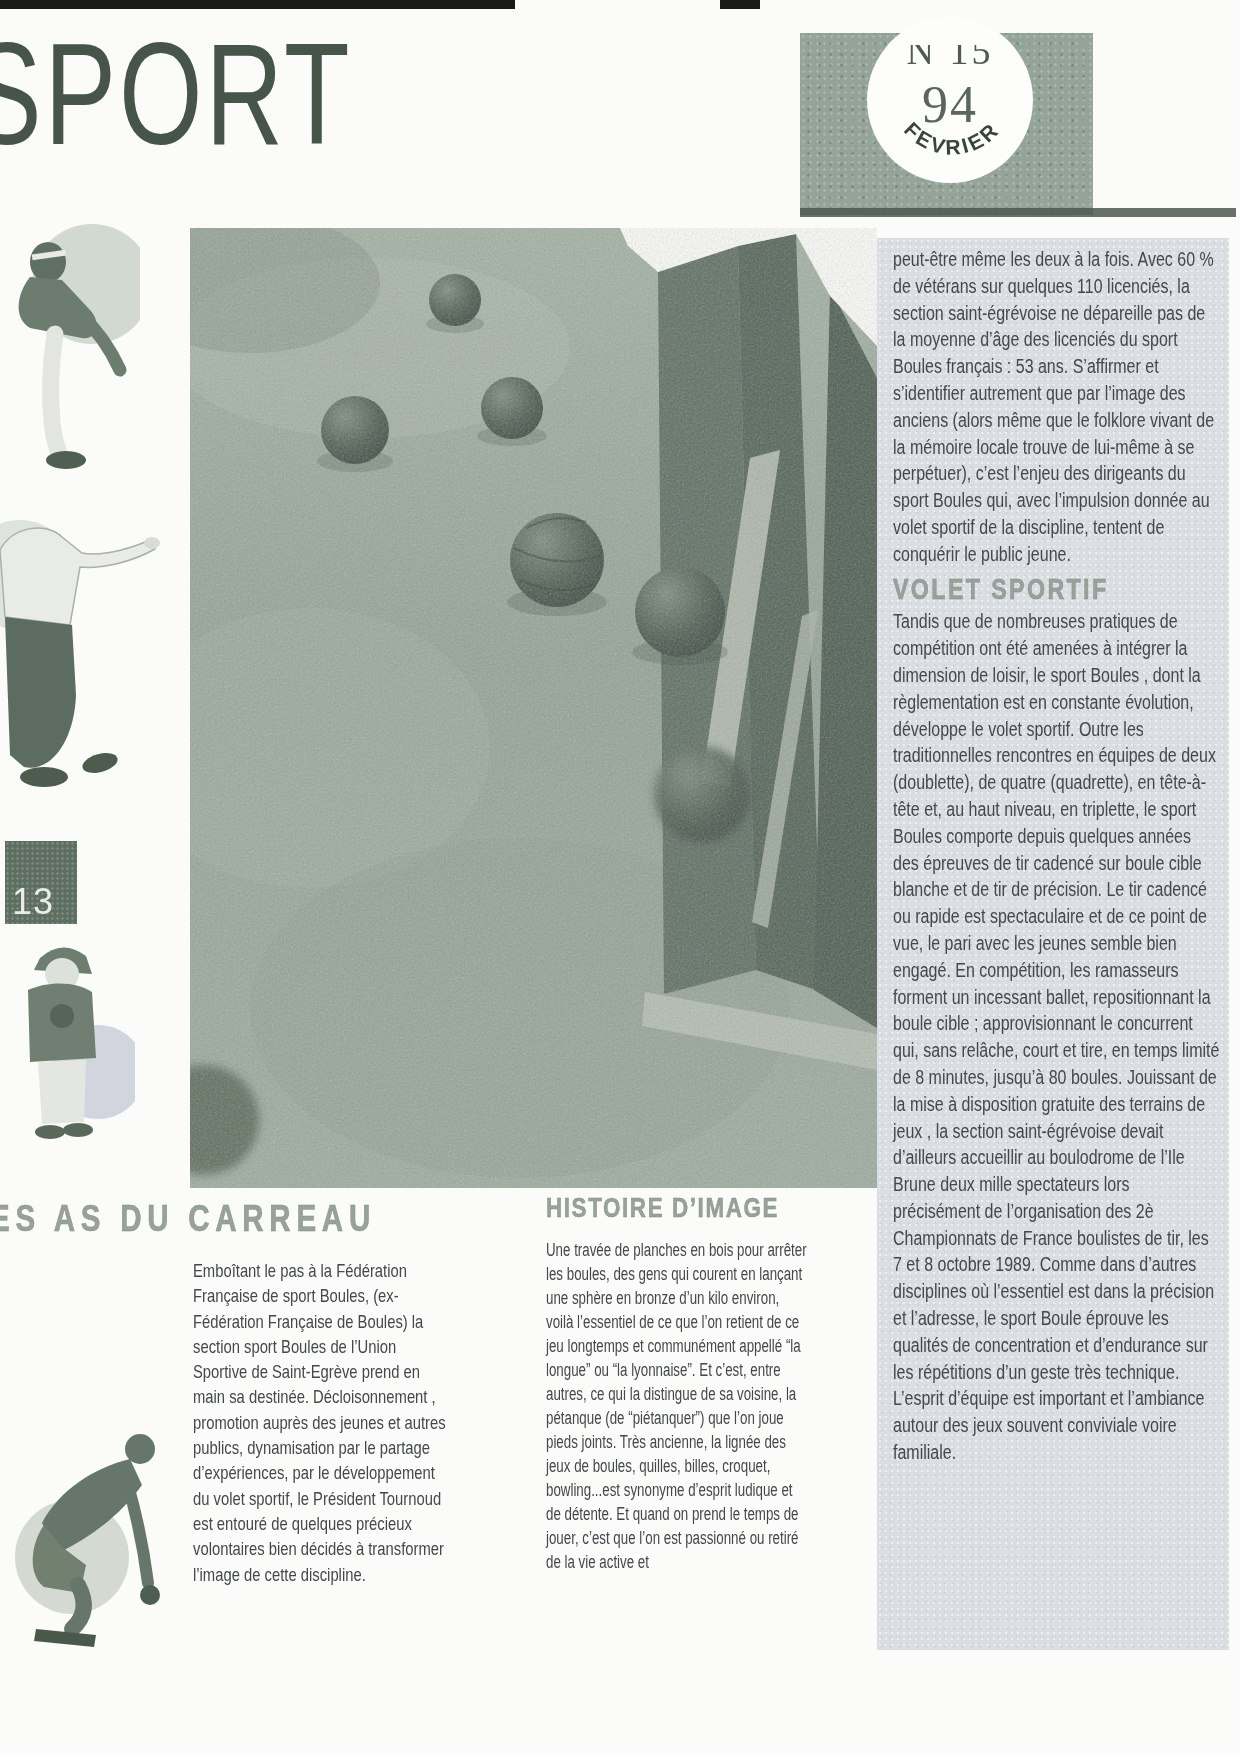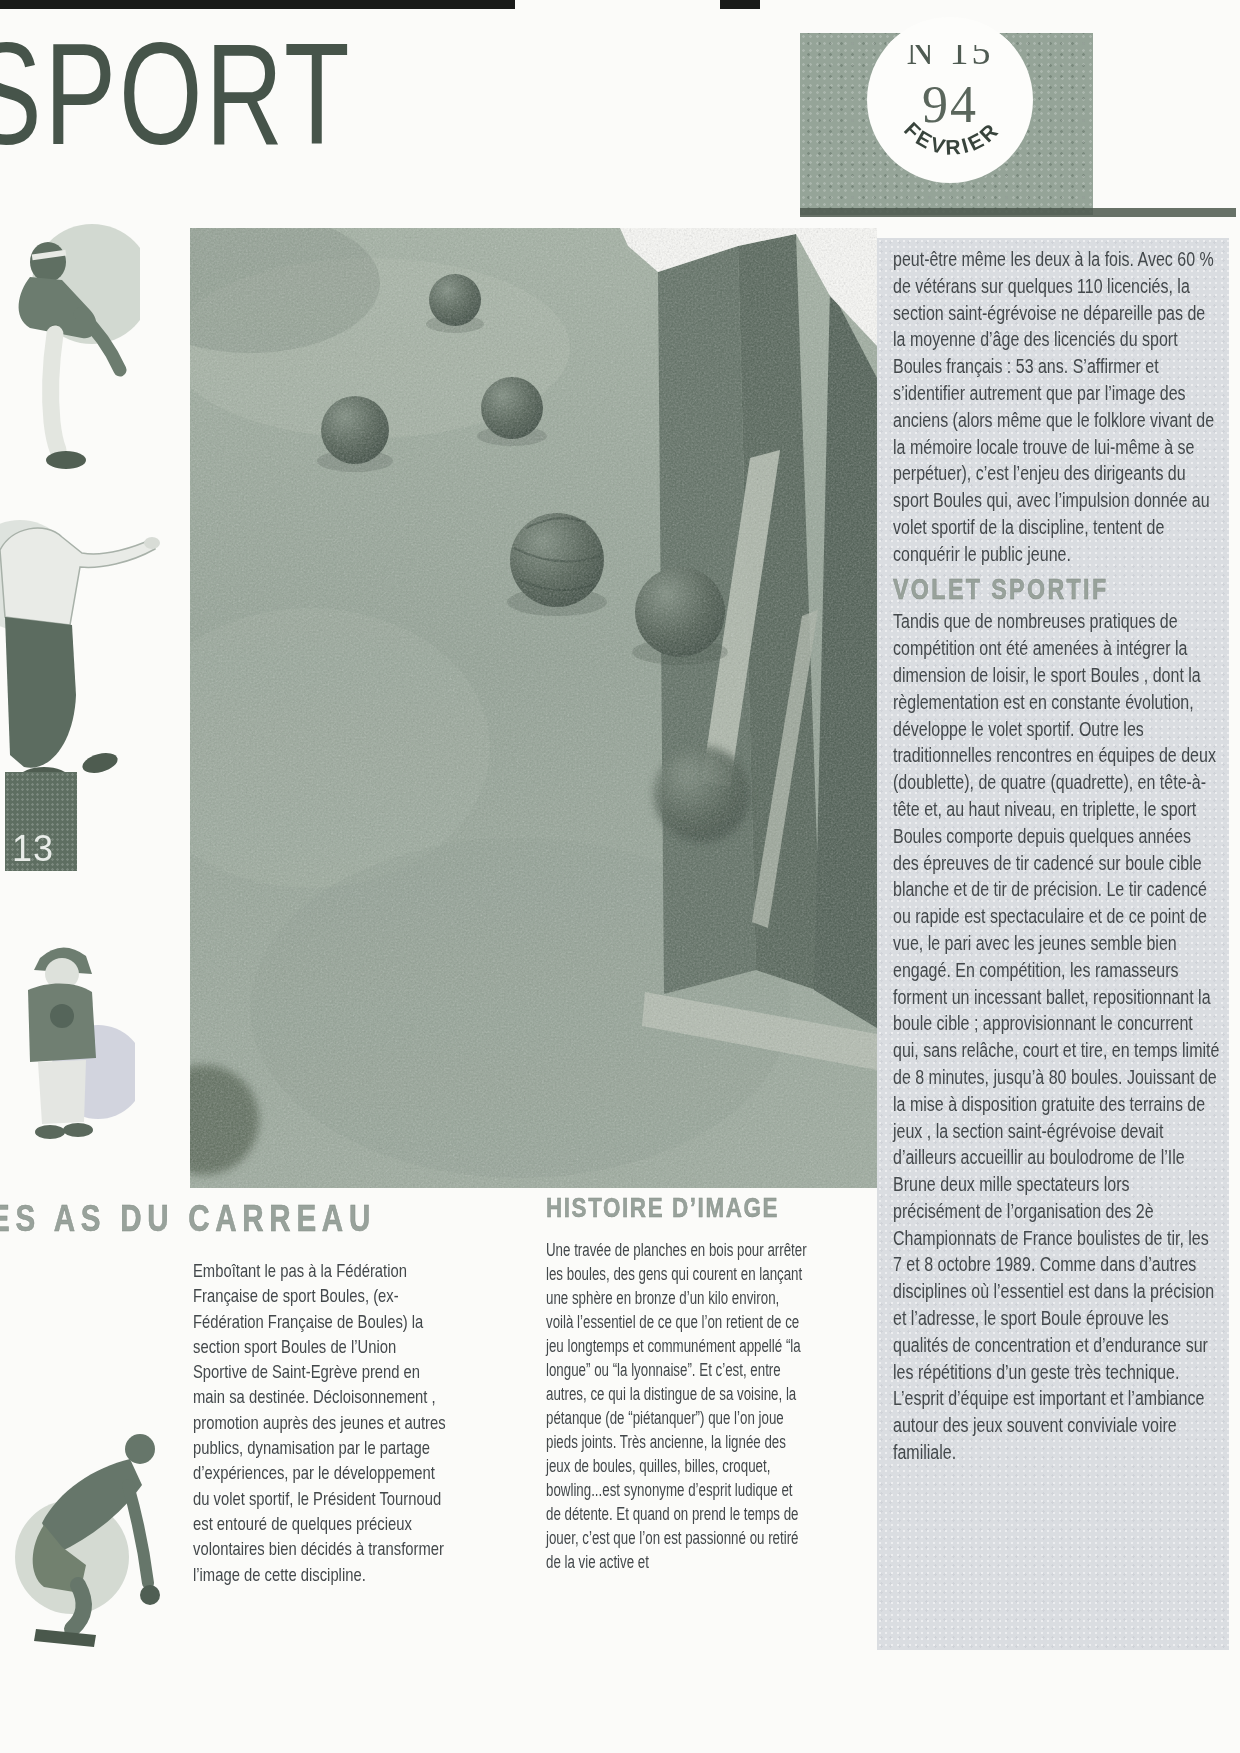--- a/index.html
+++ b/index.html
@@ -73,21 +73,21 @@
     transform:scaleX(0.82);transform-origin:0 0;
   }
   .histoire-title{
     left:546px;top:1192px;font-size:28px;letter-spacing:2px;
     transform:scaleX(0.8);transform-origin:0 0;
   }
   .left-col{left:193px;top:1258px;width:318px;font-size:18.5px;line-height:25.3px;}
   .mid-col{left:546px;top:1238px;width:356px;font-size:18px;line-height:24px;transform:scaleX(0.74);}
   
   .pnum{
-    left:5px;top:772px;width:72px;height:99px;
+    left:5px;top:841px;width:72px;height:83px;
     background-color:#5e6e61;
     background-image:radial-gradient(rgba(255,255,255,.18) 1px, transparent 1.5px);
     background-size:5px 5px;
   }
   .pnum span{
     position:absolute;left:7px;bottom:1px;
     font-size:36px;color:#e9ede9;letter-spacing:1px;
   }
   .figure{position:absolute;}
 </style>

